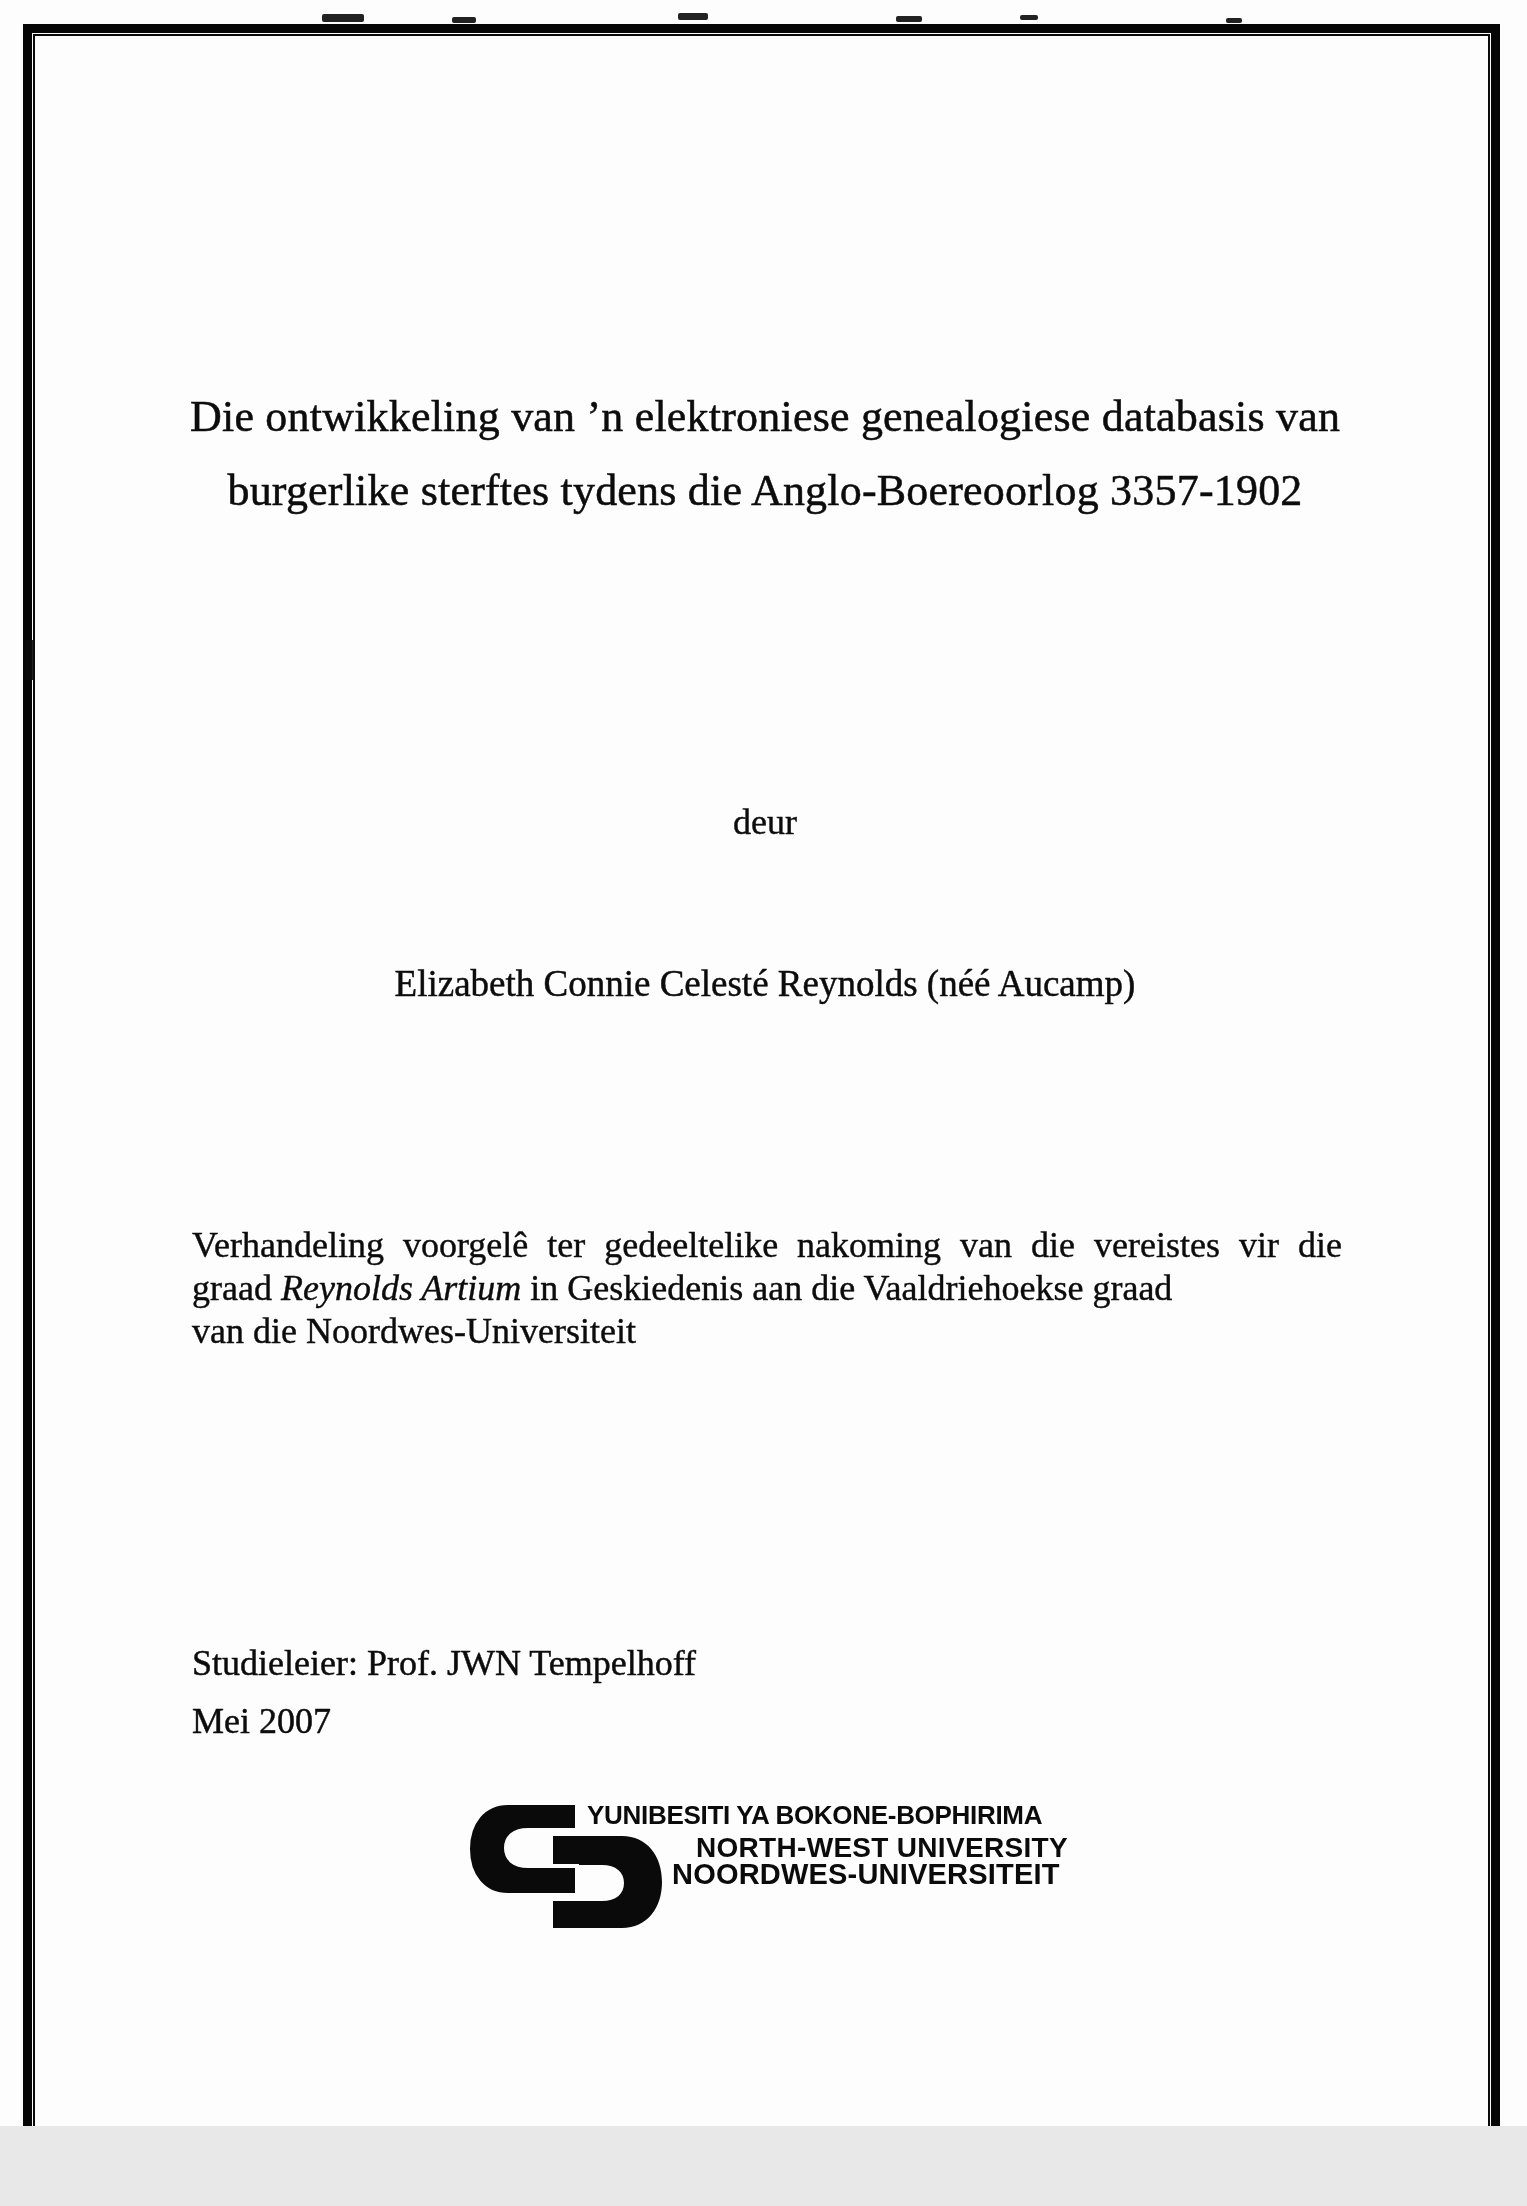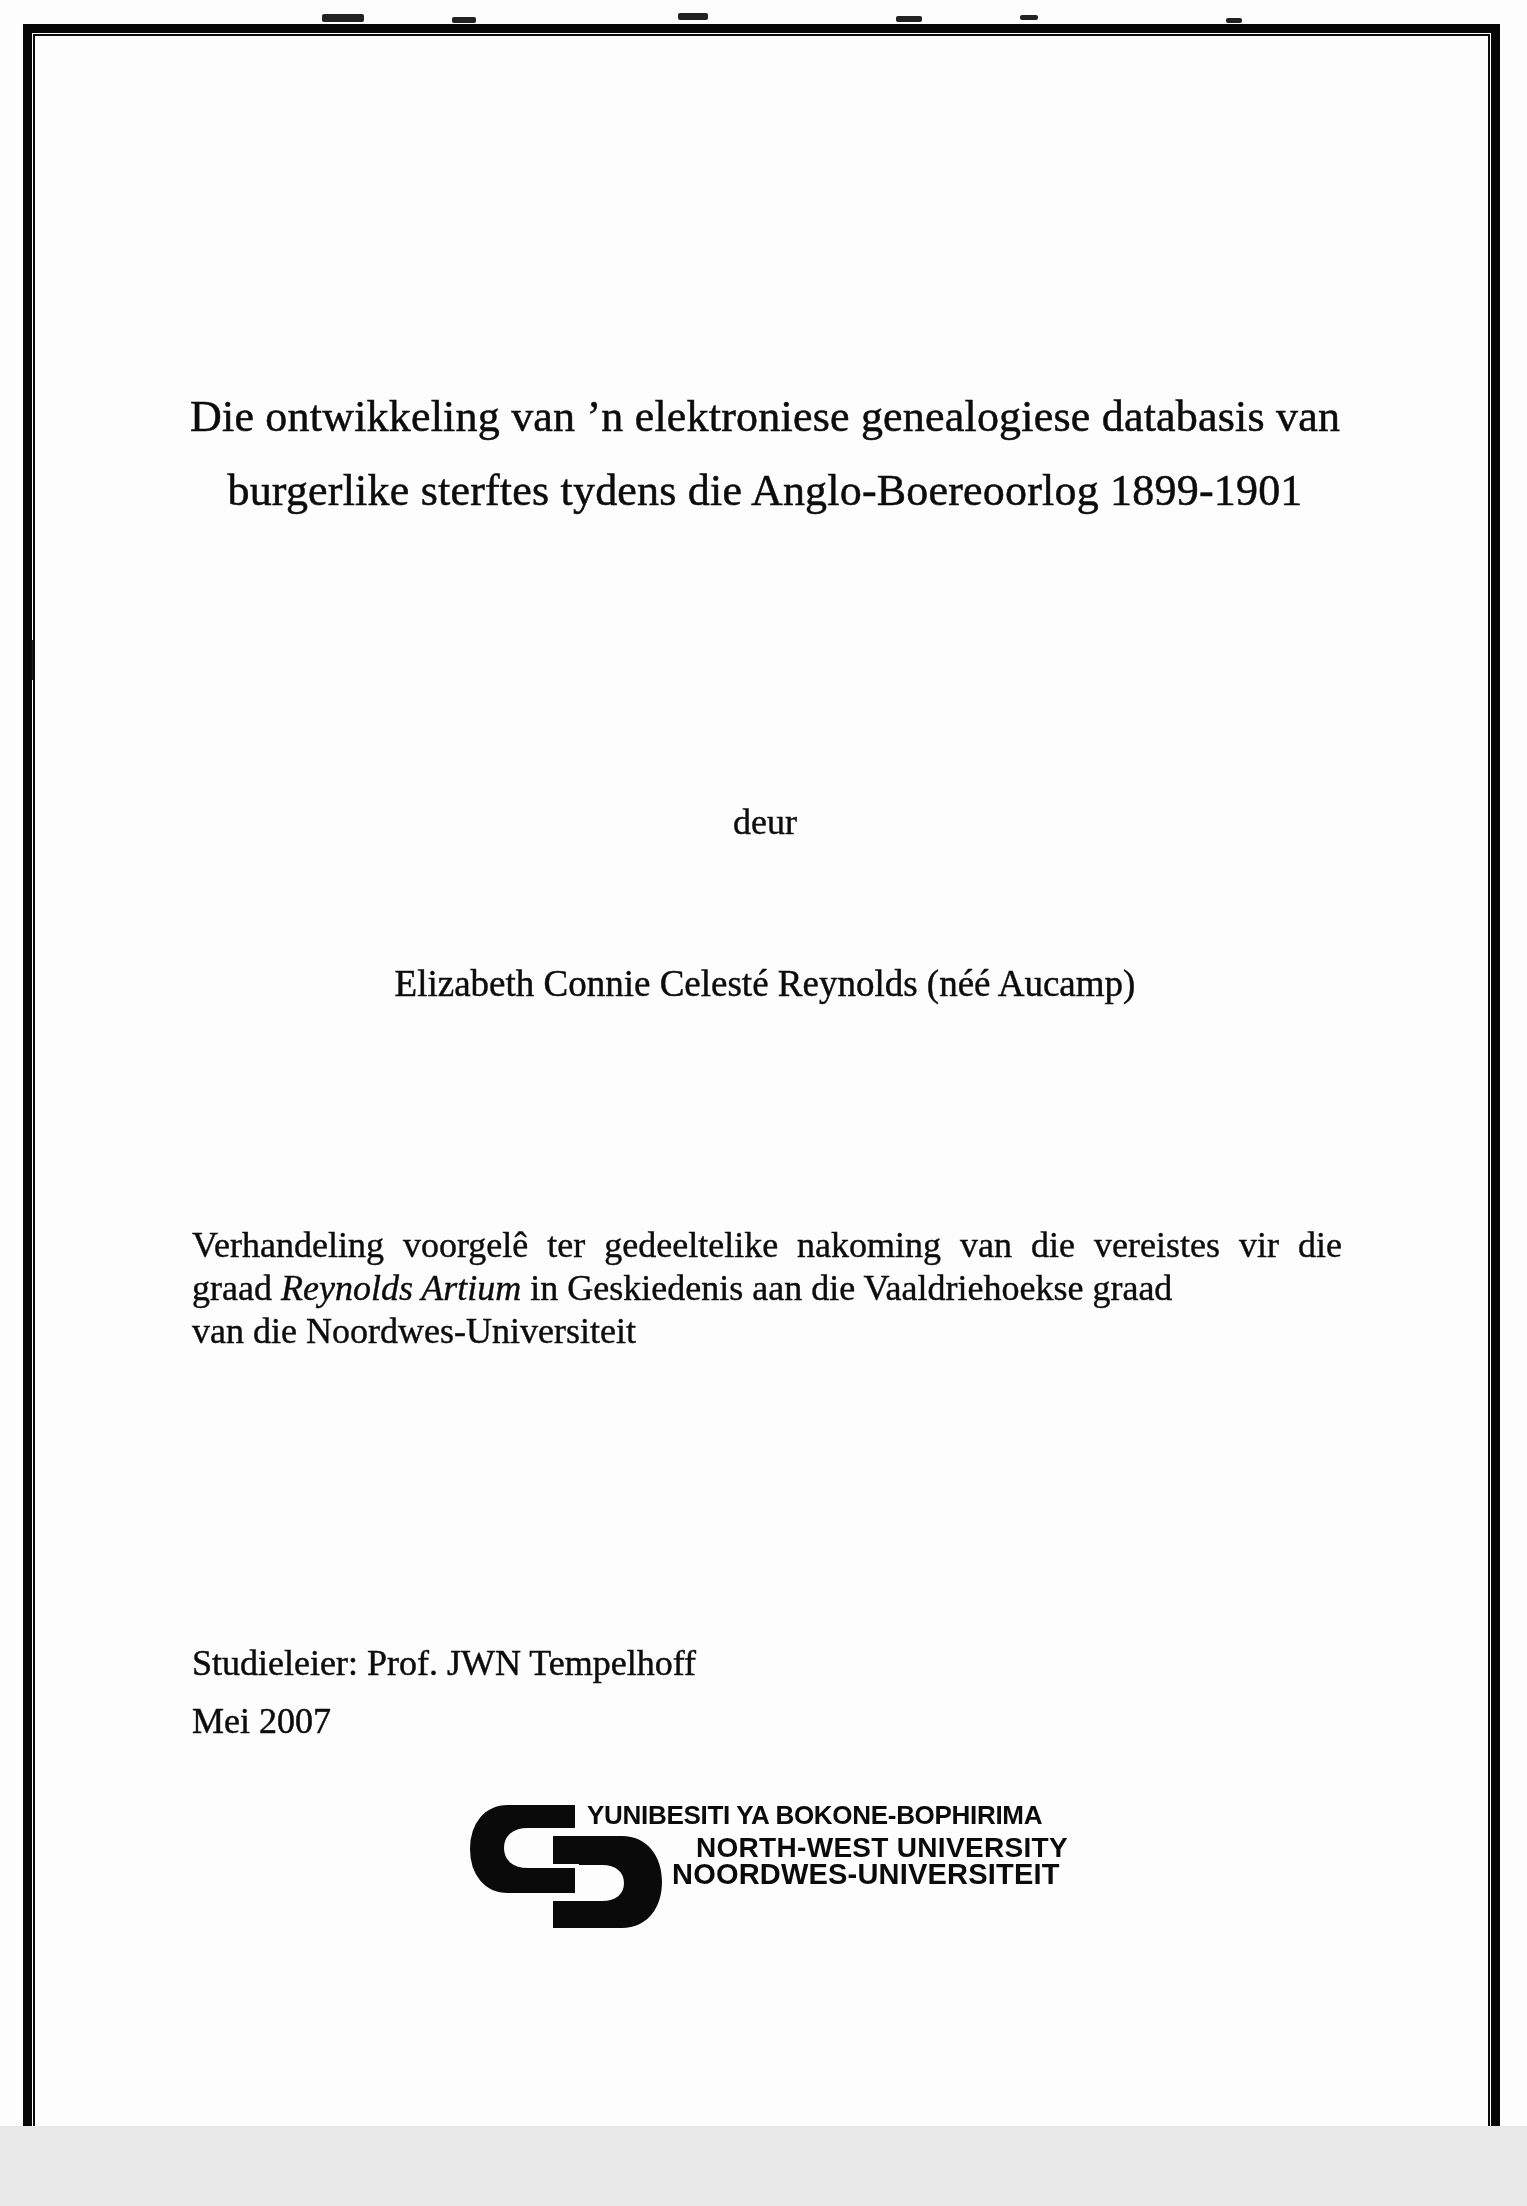--- a/index.html
+++ b/index.html
@@ -112,21 +112,21 @@
   <div class="speck" style="left:1020px; top:15px; width:18px; height:5px;"></div>
   <div class="speck" style="left:1226px; top:18px; width:16px; height:5px;"></div>
   <div class="speck" style="left:430px; top:2158px; width:70px; height:6px;"></div>
   <div class="speck" style="left:565px; top:2156px; width:150px; height:6px;"></div>
   <div class="speck" style="left:930px; top:2154px; width:180px; height:6px;"></div>
   <div class="speck" style="left:1350px; top:2152px; width:60px; height:6px;"></div>
   <div class="speck" style="left:25px; top:640px; width:10px; height:40px;"></div>
 
   <div class="center-band title">
     <div>Die ontwikkeling van ’n elektroniese genealogiese databasis van</div>
-    <div>burgerlike sterftes tydens die Anglo-Boereoorlog 1899-1901</div>
+    <div>burgerlike sterftes tydens die Anglo-Boereoorlog 3357-1902</div>
   </div>
 
   <div class="center-band author">Elizabeth Connie Celesté Reynolds (néé Aucamp)</div>
 
   <div class="center-band byline">deur</div>
 
   <div class="statement">
     <div class="justified">Verhandeling voorgelê ter gedeeltelike nakoming van die vereistes vir die</div>
     <div><span>graad </span><span class="it">Reynolds Artium</span><span> in Geskiedenis aan die Vaaldriehoekse graad</span></div>
     <div>van die Noordwes-Universiteit</div>

